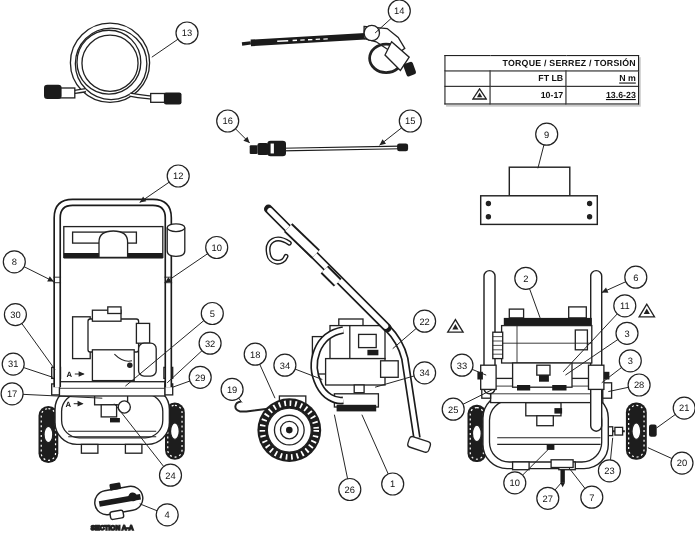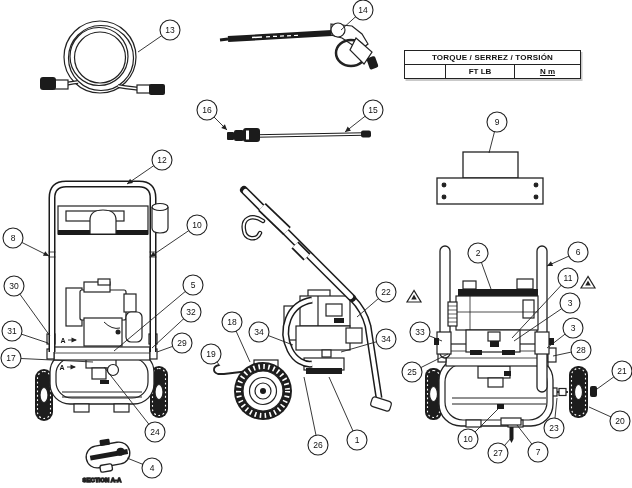--- a/index.html
+++ b/index.html
@@ -4,21 +4,21 @@
 <style>
   html,body{margin:0;padding:0;background:#fff;}
   body{width:632px;height:488px;position:relative;overflow:hidden;
        font-family:"Liberation Sans", sans-serif;}
   .stage{position:absolute;inset:0;background:#fff;}
   svg#art{position:absolute;left:0;top:0;}
   svg text{font-family:"Liberation Sans", sans-serif;fill:#111;}
   .torque-table{position:absolute;left:404px;top:50px;background:#fff;
     box-shadow:1.5px 2px 0 #c9c9c9;}
   .torque-table table{border-collapse:collapse;}
-  .torque-table td,.torque-table th{border:1px solid #222;text-align:center;
+  .torque-table td,.torque-table th{border:1px solid #222;text-align:right;
     font-size:8px;font-weight:bold;color:#111;padding:1px 2px;height:11px;}
   .torque-table th{font-size:8px;letter-spacing:.2px;}
   .tt-sym{width:36px;}
   .tt-c1{width:64px;margin-top:34px;}
   .tt-c2{width:61px;text-decoration:underline;}
 </style>
 </head>
 <body>
 
 <div class="stage">
@@ -455,17 +455,27 @@
   <table>
     <tbody>
           <tr>
       <th colspan="3">TORQUE / SERREZ / TORSIÓN</th>
     </tr>
     <tr>
       <td class="tt-sym"></td>
       <td class="tt-c1">FT LB</td>
       <td class="tt-c2">N m</td>
     </tr>
+    <tr>
+      <td class="tt-sym">
+        <svg width="14" height="11" viewBox="0 0 14 11">
+          <polygon points="7,0.8 0.9,10 13.1,10" fill="none" stroke="#222" stroke-width="1.2"></polygon>
+          <polygon points="7,4 4.6,8.3 9.4,8.3" fill="#222"></polygon>
+        </svg>
+      </td>
+      <td class="tt-c1">10-17</td>
+      <td class="tt-c2">13.6-23</td>
+    </tr>
   </tbody>
       </table>
 </div>
 
 </div>
 
 </body></html>

